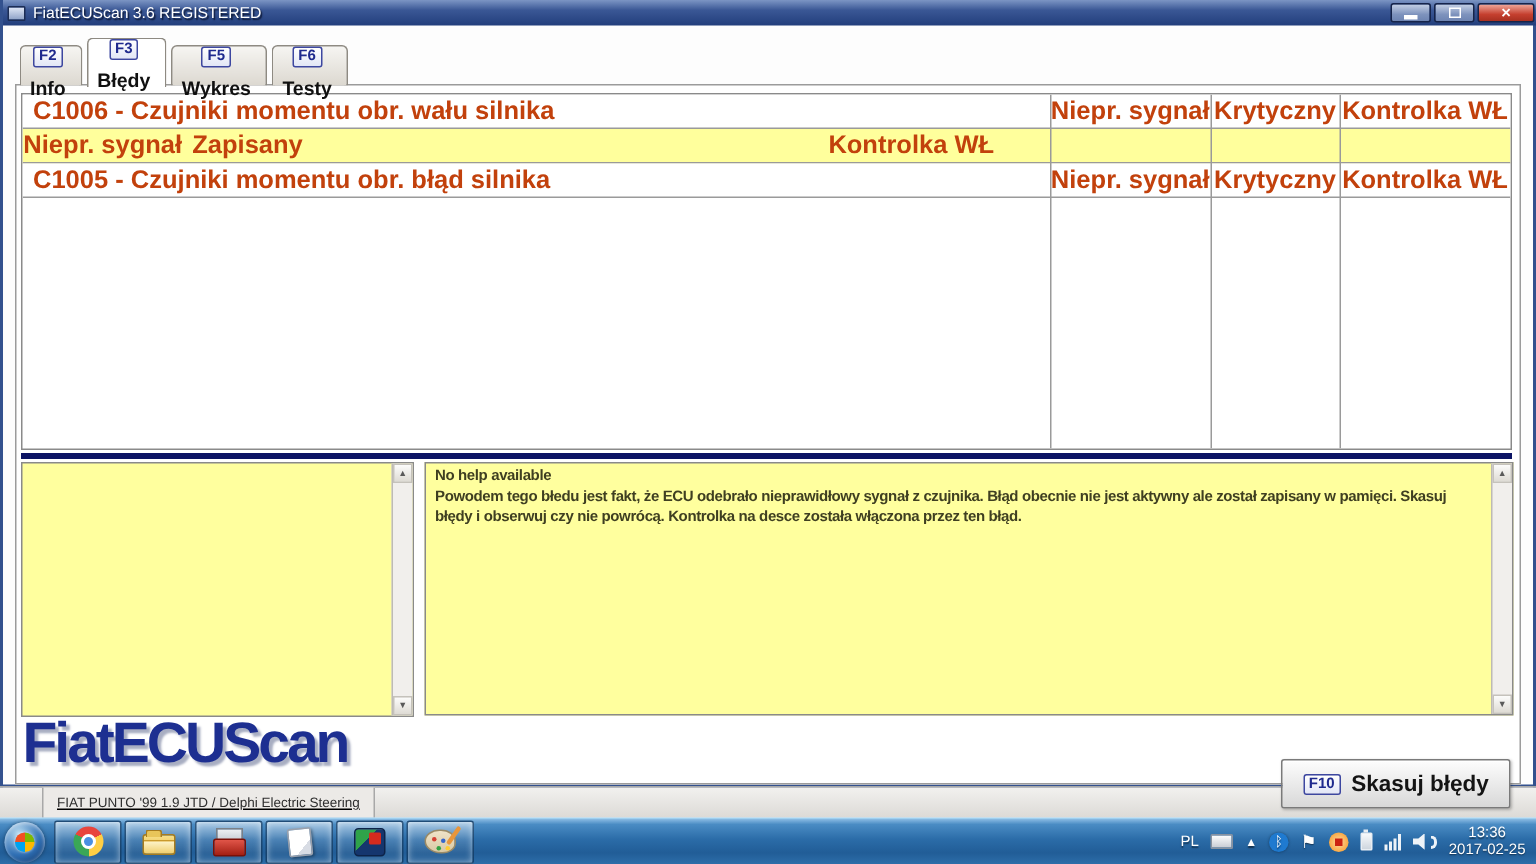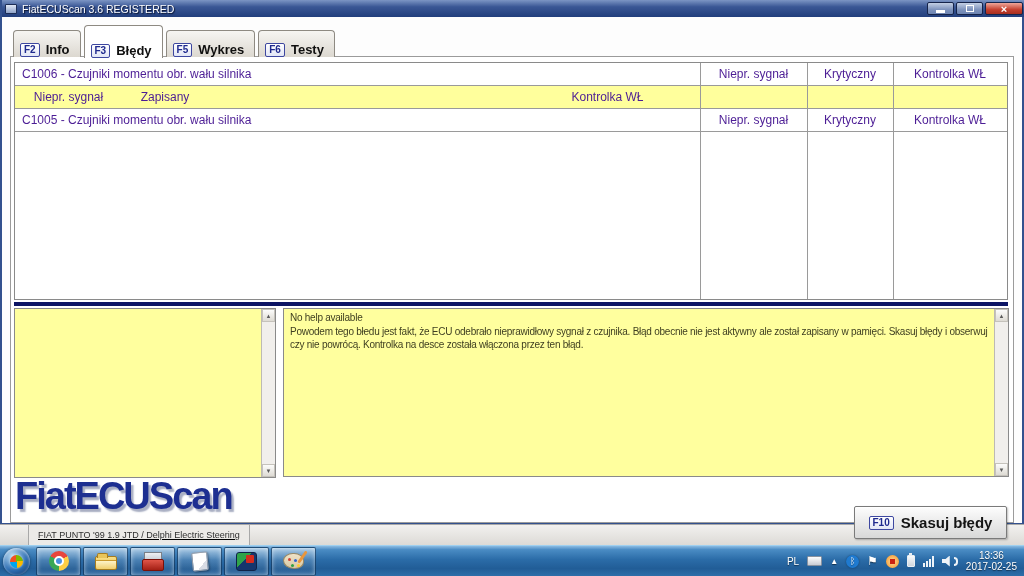--- a/index.html
+++ b/index.html
@@ -21,60 +21,60 @@
              background:linear-gradient(#c3cfe4,#7e93bd 60%,#6d84b2);
              display:flex; align-items:center; justify-content:center; }
   .win-btn.close { width:38px; background:linear-gradient(#efa79a,#c5402f 60%,#a72f20);
                    color:#fff; font-size:11px; font-weight:bold; line-height:10px; }
   .min-glyph { width:9px; height:3px; background:#fff; margin-top:5px; }
   .max-glyph { width:8px; height:7px; border:1px solid #fff; }
 
   
   .tabbar { position:absolute; left:13px; top:25px; height:32px; display:flex;
             align-items:flex-end; gap:3px; z-index:10; }
-  .tab { height:27px; padding:0 10px 0 6px; display:flex; align-items:flex-end; gap:6px;
+  .tab { height:27px; padding:0 10px 0 6px; display:flex; align-items:center; gap:6px;
          background:linear-gradient(#f6f5f2,#dcd8d0); border:1px solid #8e8a82;
-         border-bottom:none; border-radius:4px 4px 0 0; cursor:default; }
+         border-bottom:none; border-radius:4px 4px 0 0; cursor:default;flex-direction:column; }
   .tab.active { height:33px; margin-bottom:-1px; background:#fff; z-index:11; position:relative; }
   .fkey { font-size:10px; font-weight:bold; color:#1f2a8e; border:1px solid #3d47a0;
           background:linear-gradient(#ffffff,#e2e6f6); padding:0 3px; border-radius:2px;
           line-height:12px; }
   .tab-label { font-weight:bold; font-size:13px; color:#101010; }
 
   
   .content { position:absolute; left:10px; top:56px; width:1004px; height:467px;
              border:1px solid #9b9b9b; background:#fff; z-index:5; }
 
   
   .grid { position:absolute; left:3px; top:5px; width:994px; height:238px;
           border:1px solid #8a8a8a; background:#fff; overflow:hidden; }
   .row { display:flex; height:23px; border-bottom:1px solid #9a9a9a; background:#fff; }
   .row.selected { background:#ffff9c; }
-  .cell { display:flex; align-items:center; font-weight:normal; font-size:12px;
-          color:#4c1d95; white-space:nowrap; overflow:hidden; }
+  .cell { display:flex; align-items:center; font-weight:bold; font-size:17px;
+          color:#c2410c; white-space:nowrap; overflow:hidden; }
   .cell.desc { width:685px; padding-left:7px; }
   .cell.c2 { width:107px; justify-content:center; }
   .cell.c3 { width:86px; justify-content:center; }
   .cell.c4 { flex:1; justify-content:center; }
   .vline { position:absolute; top:0; bottom:0; width:1px; background:#9a9a9a; }
 
   .divider { position:absolute; left:3px; top:245px; width:994px; height:4px; background:#0c1464; }
 
   
   .help-panel { position:absolute; border:1px solid #8a8a8a; background:#ffff9e; }
   .help-left  { left:3px;  top:251px; width:262px; height:170px; }
   .help-right { left:272px; top:251px; width:726px; height:169px; }
   .scrollbar { position:absolute; right:0; top:0; bottom:0; width:14px;
                background:#f1efec; border-left:1px solid #bdbab4;
                display:flex; flex-direction:column; justify-content:space-between; }
   .scroll-btn { height:13px; display:flex; align-items:center; justify-content:center;
                 font-size:6px; color:#5a5a5a; background:linear-gradient(#fcfcfb,#dedbd4);
                 border:1px solid #c5c2bb; }
   .help-text { position:absolute; left:6px; right:18px; top:2px; bottom:2px;
-               font-size:10px; font-weight:normal; color:#3f3f21; line-height:13.5px;
+               font-size:10px; font-weight:bold; color:#3f3f21; line-height:13.5px;
                letter-spacing:-0.25px; overflow:hidden; }
 
   
   .logo { position:absolute; left:4px; top:418px; font-size:38px; font-weight:bold;
           color:#1d2f91; letter-spacing:-2px; text-shadow:2.5px 2.5px 1.5px #a8aec2;text-align:right; }
   .clear-btn { position:absolute; left:843px; top:449px; width:153px; height:33px;
                border:1px solid #7a7a7a; border-radius:2px;
                background:linear-gradient(#fdfdfd,#d8d8d8);
                box-shadow:inset 0 1px 0 #fff, 1px 1px 2px rgba(0,0,0,.25);
                display:flex; align-items:center; justify-content:center; gap:7px; }
@@ -213,21 +213,21 @@
       <div class="cell c2">Niepr. sygnał</div>
       <div class="cell c3">Krytyczny</div>
       <div class="cell c4">Kontrolka WŁ</div>
     </div>
     <div class="row selected">
       <div class="cell c2">Niepr. sygnał</div>
       <div class="cell c3">Zapisany</div>
       <div class="cell c4">Kontrolka WŁ</div>
     </div>
     <div class="row">
-      <div class="cell desc">C1005 - Czujniki momentu obr. wału silnika</div>
+      <div class="cell desc">C1005 - Czujniki momentu obr. błąd silnika</div>
       <div class="cell c2">Niepr. sygnał</div>
       <div class="cell c3">Krytyczny</div>
       <div class="cell c4">Kontrolka WŁ</div>
     </div>
     <div class="vline" style="left:685px"></div>
     <div class="vline" style="left:792px"></div>
     <div class="vline" style="left:878px"></div>
   </div>
 
   <div class="divider"></div>

